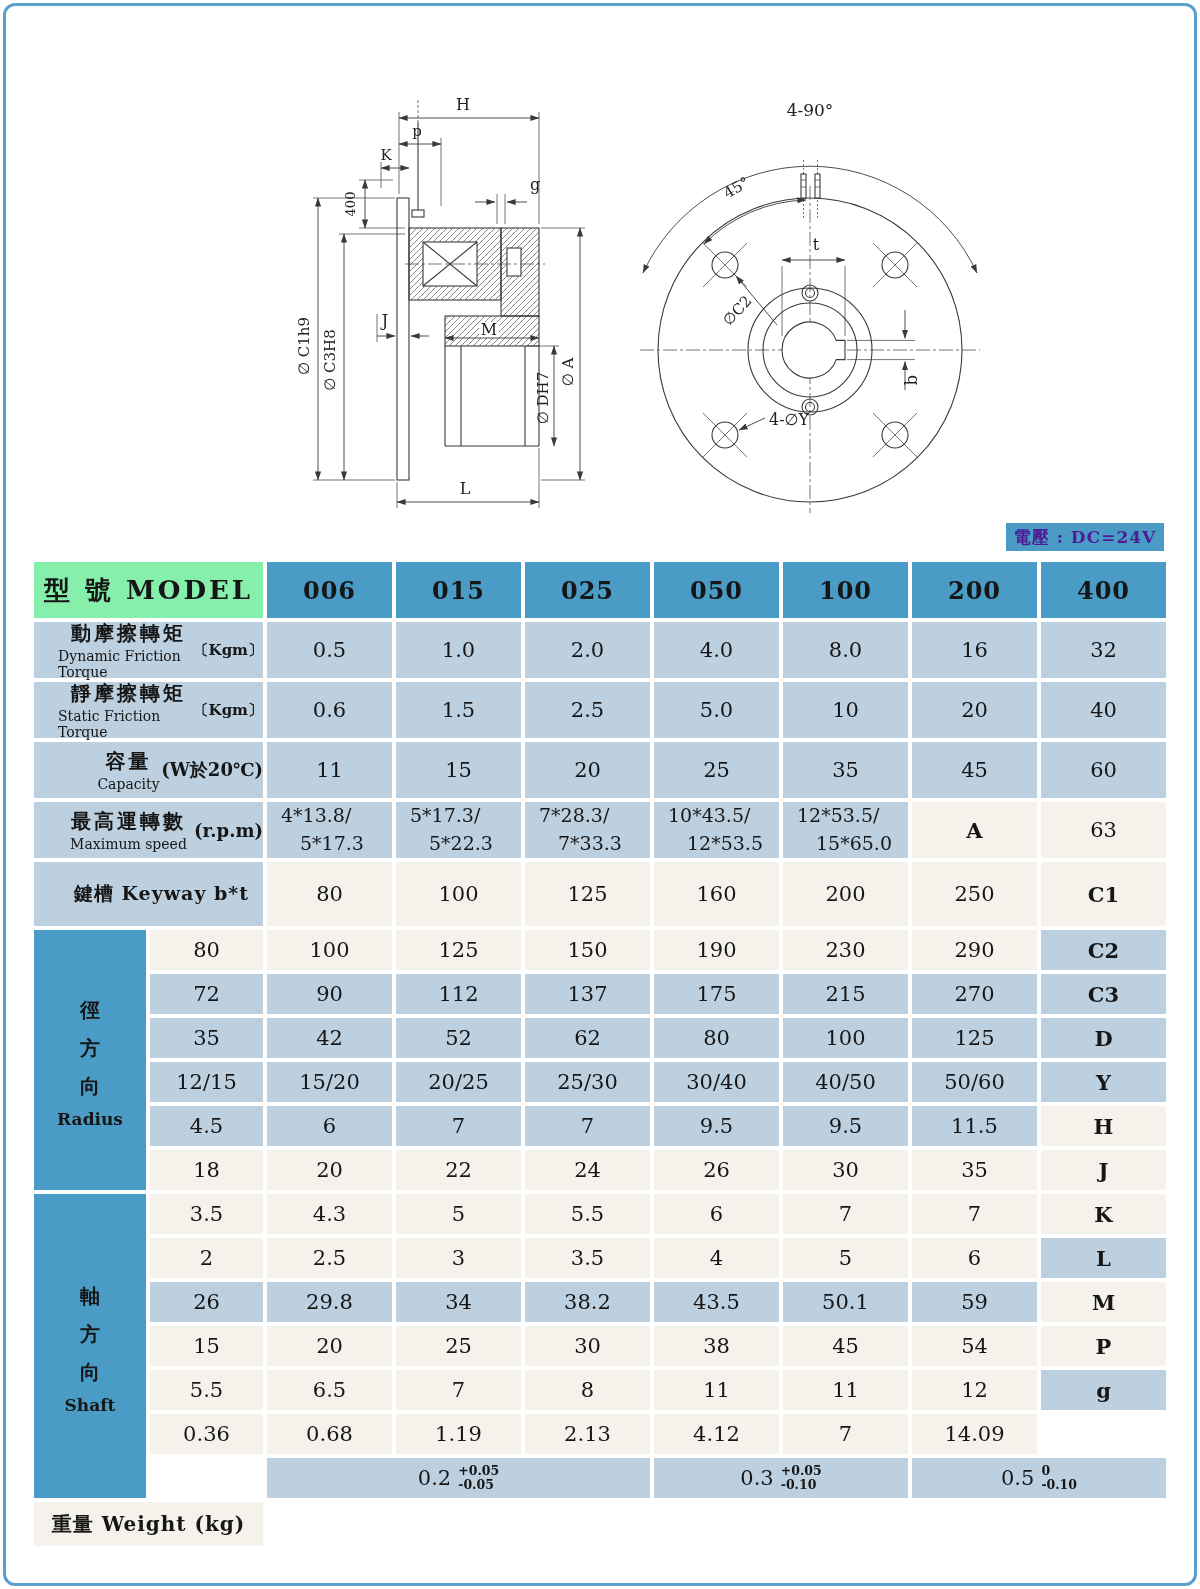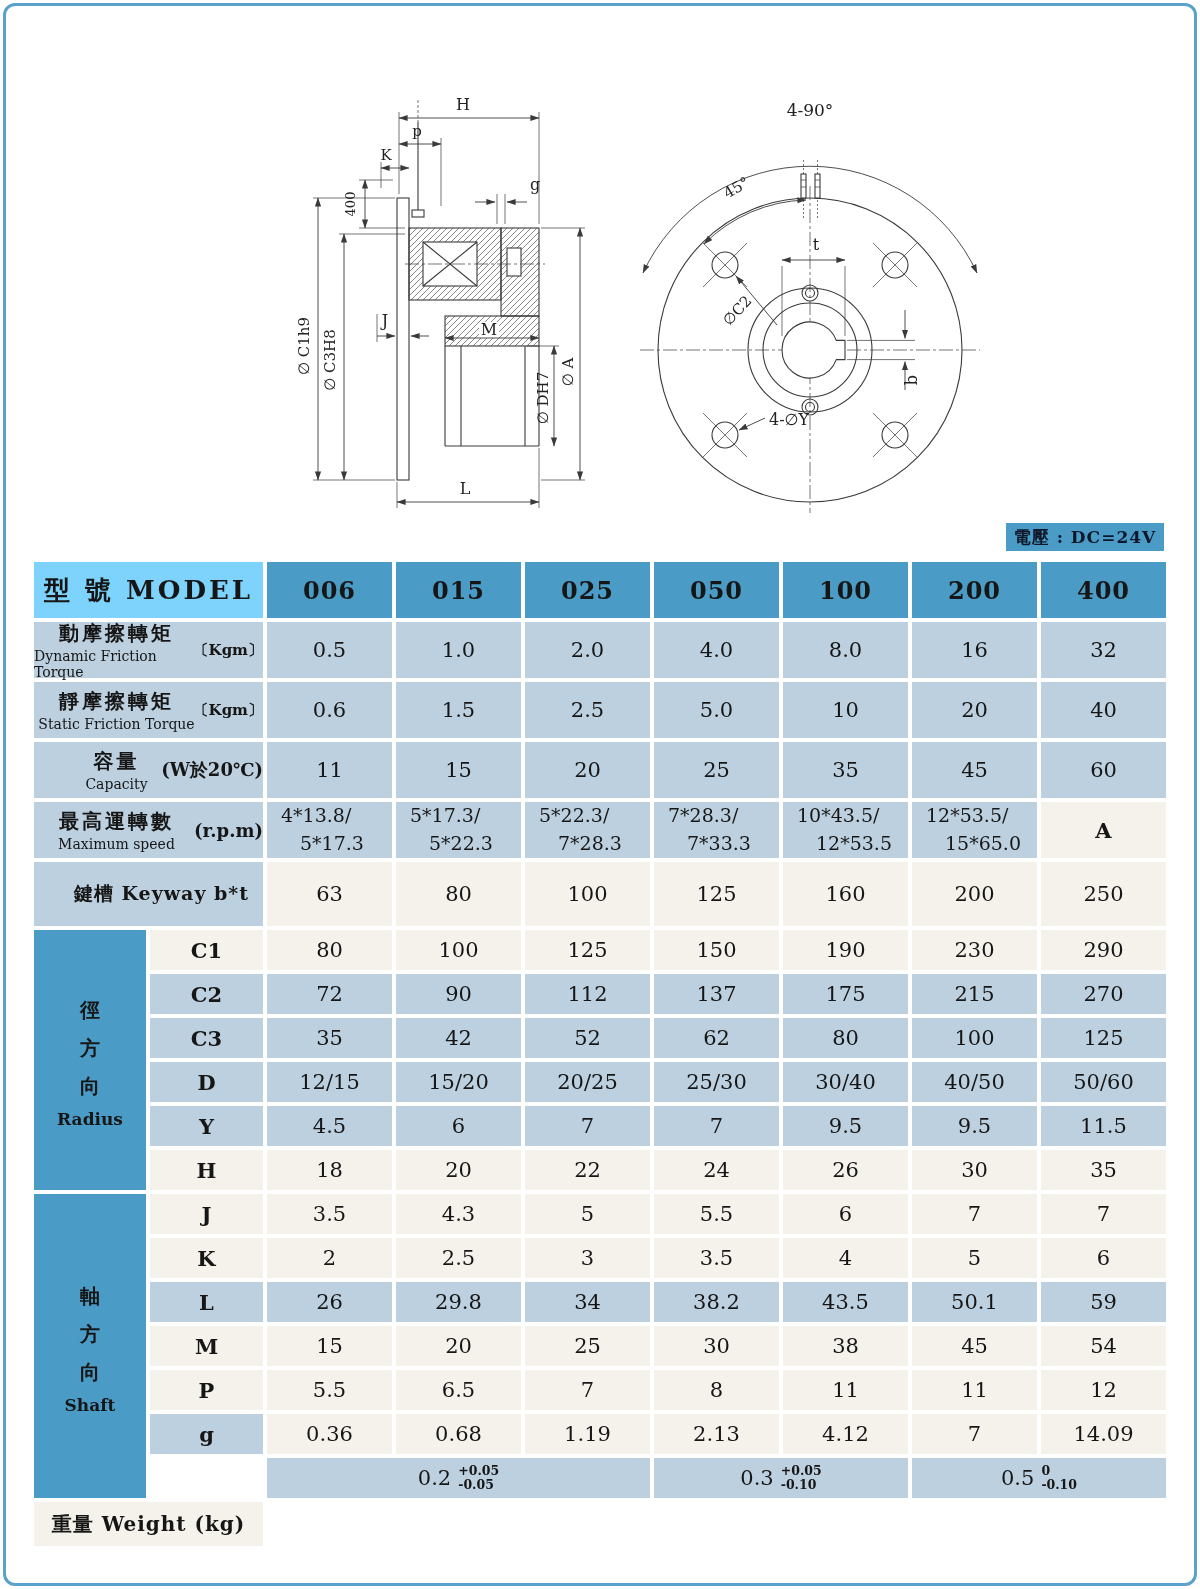--- a/index.html
+++ b/index.html
@@ -14,38 +14,38 @@
   .fw{fill:#fff;stroke:#3a3a3a;stroke-width:1.1;}
   .fh{fill:url(#h);stroke:#3a3a3a;stroke-width:1.1;}
   .ext{stroke:#3a3a3a;stroke-width:0.7;fill:none;}
   .cl{stroke:#3a3a3a;stroke-width:0.7;fill:none;stroke-dasharray:14 3 3 3;}
   .dim{stroke:#3a3a3a;stroke-width:0.9;fill:none;
        marker-start:url(#ar);marker-end:url(#ar);}
   .dime{stroke:#3a3a3a;stroke-width:0.9;fill:none;marker-end:url(#ar);}
 
   
   .badge{position:absolute;right:36px;top:523px;width:158px;height:28px;background:#4a9cc6;
-         color:#0f172a;font-weight:bold;font-size:17px;display:flex;align-items:center;justify-content:center;
+         color:#4c1d95;font-weight:bold;font-size:17px;display:flex;align-items:center;justify-content:center;
          letter-spacing:1px;}
 
   
   .tbl{position:absolute;left:34px;top:562px;display:grid;
        grid-template-columns:112px 113px repeat(7,125px);
        grid-template-rows:repeat(5,56px) 64px repeat(13,40px) 44px;
        gap:4px;grid-auto-flow:row;}
   .cell{display:flex;align-items:center;justify-content:center;font-size:21px;}
   .hd{background:#4a9cc6;font-weight:bold;font-size:24px;letter-spacing:1px;}
-  .mh{background:#7dd3fc;font-weight:bold;font-size:26px;letter-spacing:3px;}
+  .mh{background:#86efac;font-weight:bold;font-size:26px;letter-spacing:3px;}
   .lb{background:#bcd0df;}
   .wb{background:#f5f2ec;}
   .side{background:#4a9cc6;flex-direction:column;font-weight:bold;}
   .side .ch{font-size:20px;line-height:1.9;}
   .side .en{font-size:17px;margin-top:4px;}
   .rl{position:relative;width:100%;height:100%;display:flex;flex-direction:column;
-      justify-content:center;align-items:center;padding-right:64px;box-sizing:border-box;}
+      justify-content:center;align-items:center;padding-right:64px;box-sizing:border-box;margin-left:24px;}
   .rl .cn{font-size:20px;font-weight:bold;letter-spacing:3px;}
   .rl .en{font-size:14px;margin-top:1px;}
   .rl .u{position:absolute;right:0;top:50%;transform:translateY(-50%);font-size:15px;font-weight:bold;}
   .rl .u.big{font-size:18px;}
   .param{font-weight:bold;font-size:21px;}
   .kwl{font-size:19px;font-weight:bold;letter-spacing:1px;padding-left:26px;}
   .kw{flex-direction:column;align-items:stretch;font-size:19px;line-height:1.45;justify-content:center;}
   .kw .a{text-align:left;padding-left:14px;}
   .kw .b{text-align:left;padding-right:10px;padding-left:33px;}
   .gtol{display:flex;flex-direction:column;font-size:12.5px;font-weight:bold;line-height:1.15;
@@ -291,24 +291,20 @@
   <div class="cell lb kwl" style="grid-area:6/1/7/3">鍵槽 Keyway b*t</div>
   <div class="cell lb kw">
     <div class="a">4*13.8/</div>
     <div class="b">5*17.3</div>
     </div>
   <div class="cell lb kw">
     <div class="a">5*17.3/</div>
     <div class="b">5*22.3</div>
     </div>
   <div class="cell lb kw">
-    <div class="a">5*22.3/</div>
-    <div class="b">7*28.3</div>
-    </div>
-  <div class="cell lb kw">
     <div class="a">7*28.3/</div>
     <div class="b">7*33.3</div>
     </div>
   <div class="cell lb kw">
     <div class="a">10*43.5/</div>
     <div class="b">12*53.5</div>
     </div>
   <div class="cell lb kw">
     <div class="a">12*53.5/</div>
     <div class="b">15*65.0</div>

